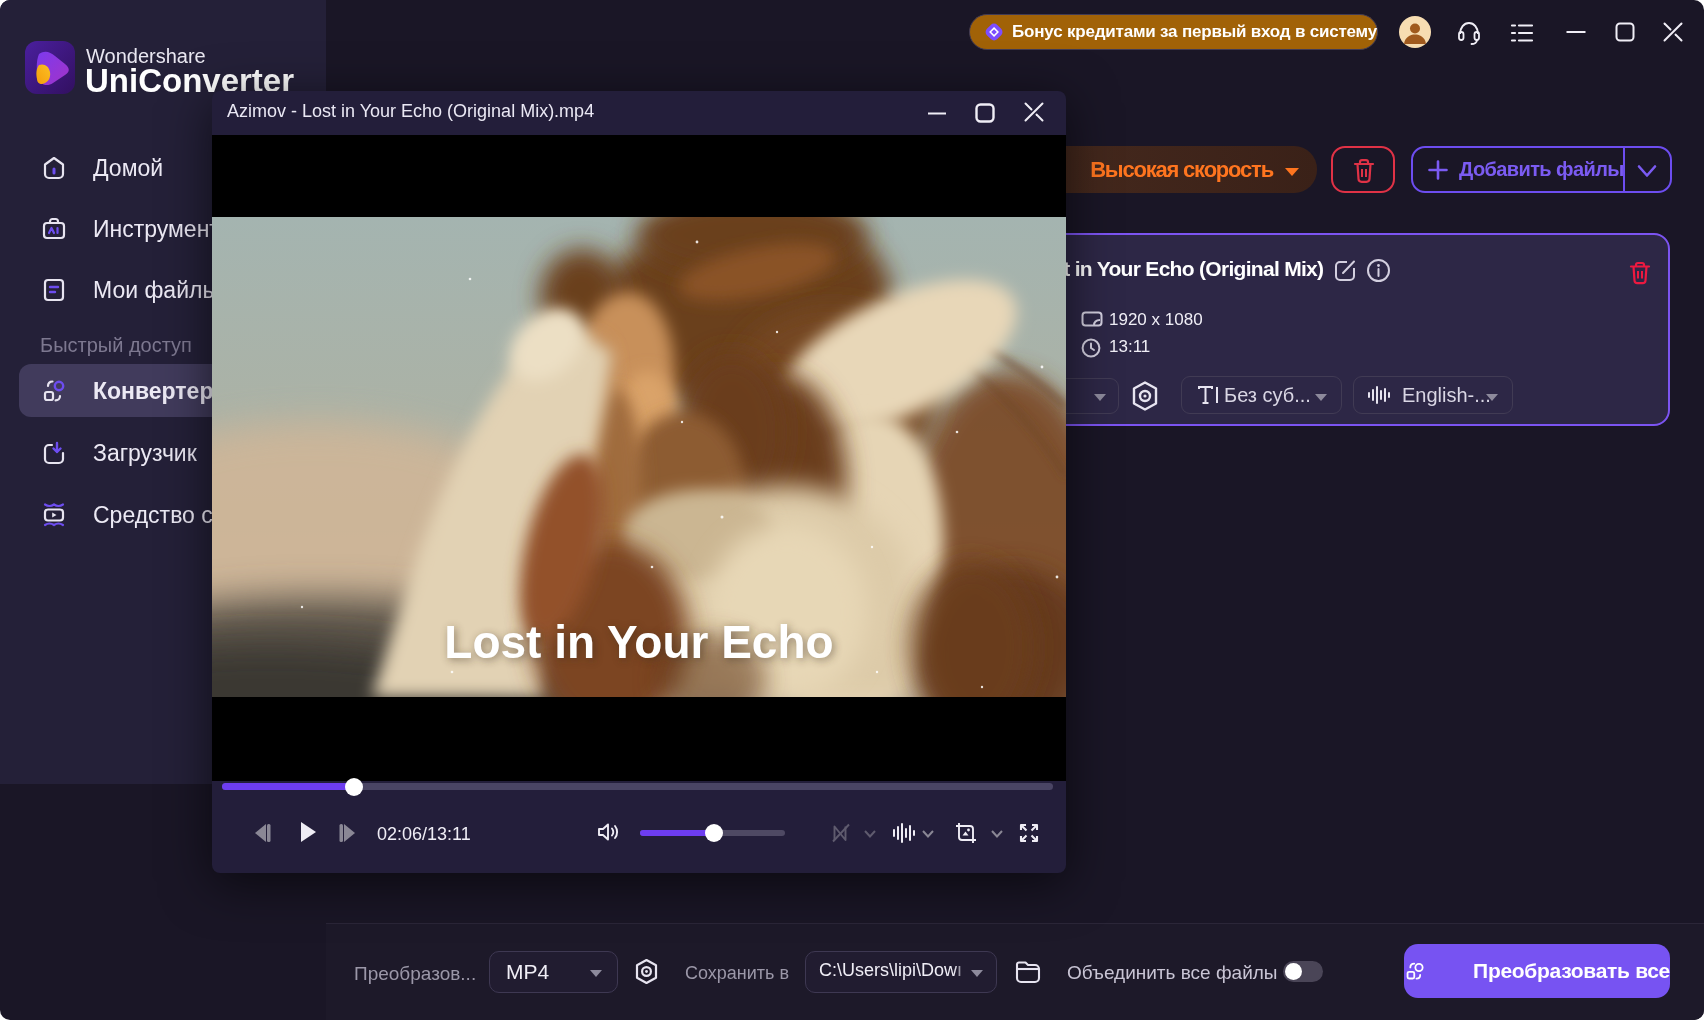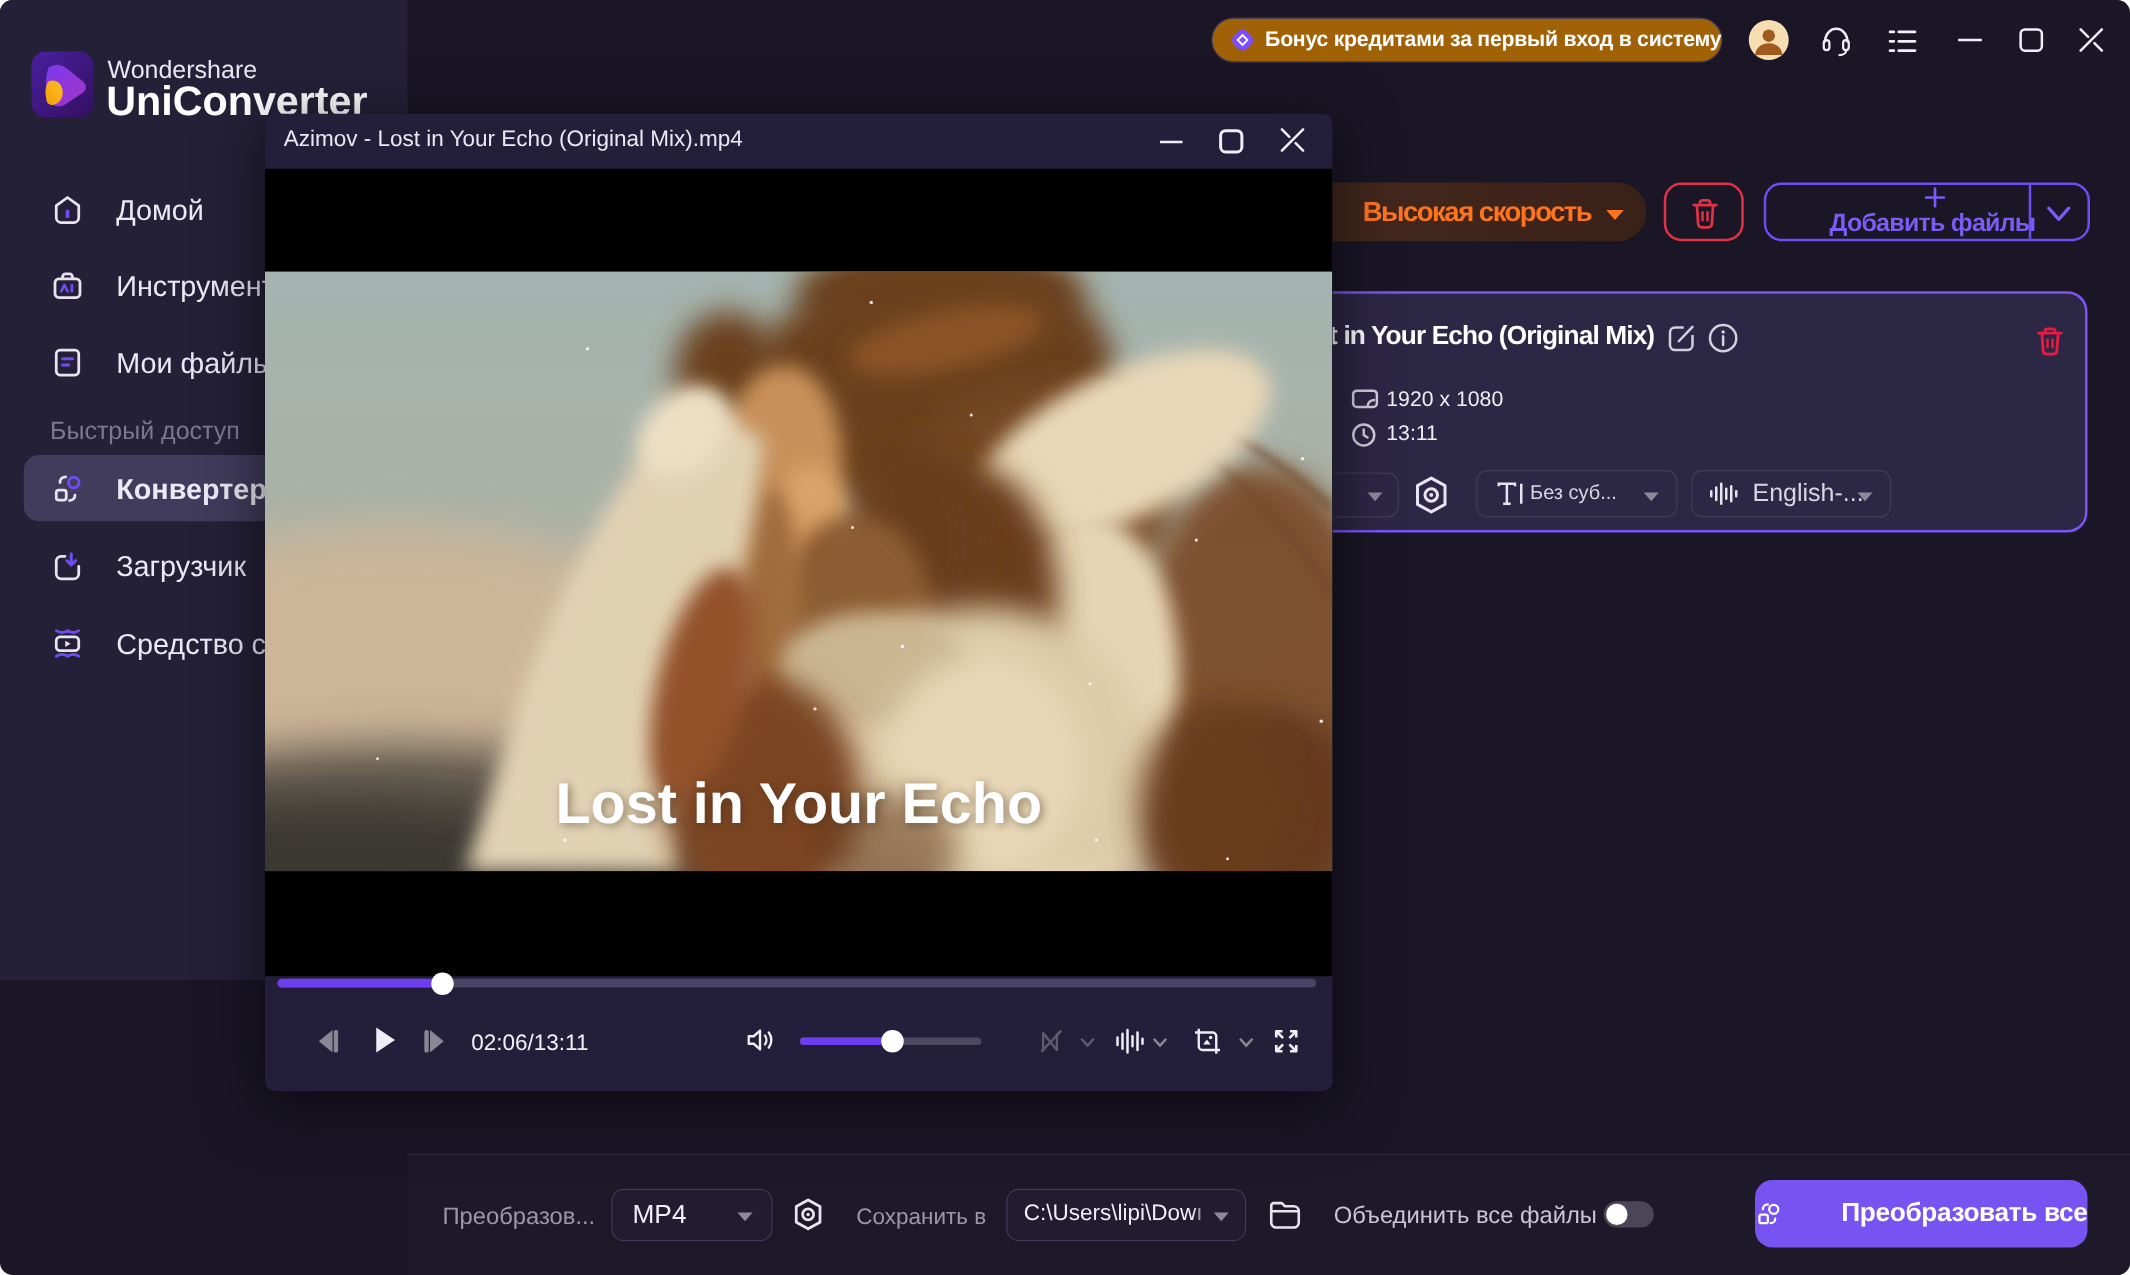--- a/index.html
+++ b/index.html
@@ -145,21 +145,21 @@
 
   <div class="abs" style="left:1331px; top:146px; width:64px; height:47px; border:2px solid #e03246; border-radius:14px;">
     <svg style="position:absolute; left:19px; top:10px;" width="24" height="26" viewBox="0 0 24 26" fill="none">
       <path d="M3 6 H21" stroke="#e03246" stroke-width="2.2" stroke-linecap="round"></path>
       <path d="M8 6 V4 C8 3 9 2.2 10 2.2 H14 C15 2.2 16 3 16 4 V6" stroke="#e03246" stroke-width="2.2"></path>
       <path d="M5.5 6 L6.5 21 C6.6 22.6 7.9 23.8 9.5 23.8 H14.5 C16.1 23.8 17.4 22.6 17.5 21 L18.5 6" stroke="#e03246" stroke-width="2.2"></path>
       <path d="M10 11 V19 M14 11 V19" stroke="#e03246" stroke-width="2"></path>
     </svg>
   </div>
 
-  <div class="abs" style="left:1411px; top:146px; width:261px; height:47px; border:2px solid #6d4df0; border-radius:14px; display:flex; align-items:center;flex-direction:column;">
+  <div class="abs" style="left:1411px; top:146px; width:261px; height:47px; border:2px solid #6d4df0; border-radius:14px; display:flex; align-items:center;">
     <svg style="margin-left:13px;" width="24" height="24" viewBox="0 0 24 24">
         <path d="M12 3.5 V20.5 M3.5 12 H20.5" stroke="#7b5bf2" stroke-width="2.6" stroke-linecap="round"></path>
       </svg>
     <span style="color:#7b5bf2; font-size:20px; font-weight:bold; margin-left:9px; letter-spacing:-0.6px; white-space:nowrap;">Добавить файлы</span>
     <div style="position:absolute; right:45px; top:0; width:2px; height:100%; background:#6d4df0;"></div>
     <svg style="position:absolute; right:12px; top:16px;" width="22" height="16" viewBox="0 0 22 16" fill="none">
         <path d="M3 2.5 L11 11.5 L19 2.5" stroke="#7b5bf2" stroke-width="2.6" stroke-linecap="round" stroke-linejoin="round"></path>
       </svg>
   </div>
 
@@ -198,21 +198,21 @@
     <svg class="abs" style="left:784px; top:144px;" width="34" height="34" viewBox="0 0 34 34" fill="none">
       <path d="M17 3.5 L28 9.5 V24.5 L17 30.5 L6 24.5 V9.5 Z" stroke="#e7e4f0" stroke-width="2.4" stroke-linejoin="round"></path>
       <circle cx="17" cy="17" r="5" stroke="#e7e4f0" stroke-width="2.4"></circle>
       <circle cx="17" cy="17" r="1.6" fill="#e7e4f0"></circle>
     </svg>
     <div class="abs" style="left:837px; top:141px; width:161px; height:38px; border:1px solid #413b54; border-radius:9px; display:flex; align-items:center;">
       <svg style="margin-left:15px;" width="23" height="22" viewBox="0 0 23 22" fill="none">
         <path d="M2 5 V3 H15 V5 M8.5 3 V19 M5.5 19 H11.5" stroke="#e7e4f0" stroke-width="2"></path>
         <path d="M20 3 V19" stroke="#e7e4f0" stroke-width="2"></path>
       </svg>
-      <span style="color:#d9d6e4; font-size:16px; margin-left:4px;">Без суб...</span>
+      <span style="color:#d9d6e4; font-size:20px; margin-left:4px;">Без суб...</span>
       <svg style="position:absolute; right:12px; top:15px;" width="16" height="11" viewBox="0 0 16 11">
           <path d="M2 2 L8 9 L14 2 Z" fill="#8d8a9c"></path>
         </svg>
     </div>
     <div class="abs" style="left:1009px; top:141px; width:160px; height:38px; border:1px solid #413b54; border-radius:9px; display:flex; align-items:center;">
       <svg style="margin-left:13px;" width="26" height="22" viewBox="0 0 26 22" fill="none">
         <path d="M2 9 V13 M6 6 V16 M10 3 V19 M14 7 V15 M18 5 V17 M22 9 V13" stroke="#e7e4f0" stroke-width="2" stroke-linecap="round"></path>
       </svg>
       <span style="color:#d9d6e4; font-size:20px; margin-left:9px;">English-...</span>
       <svg style="position:absolute; right:12px; top:15px;" width="16" height="11" viewBox="0 0 16 11">

